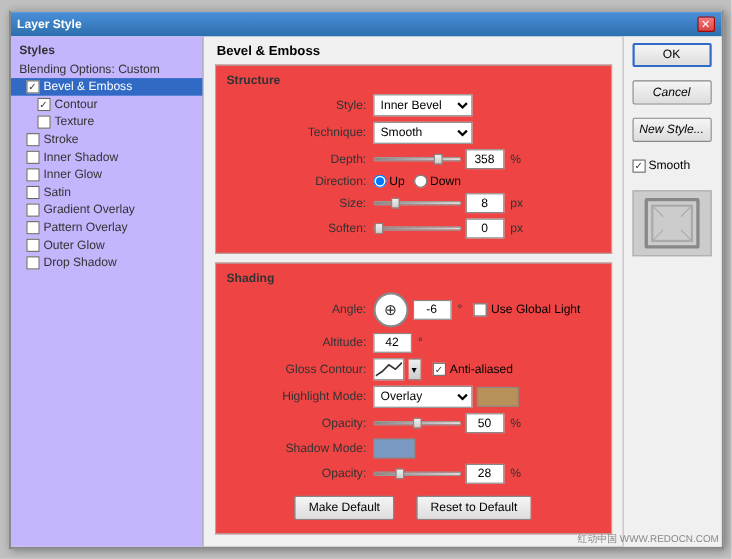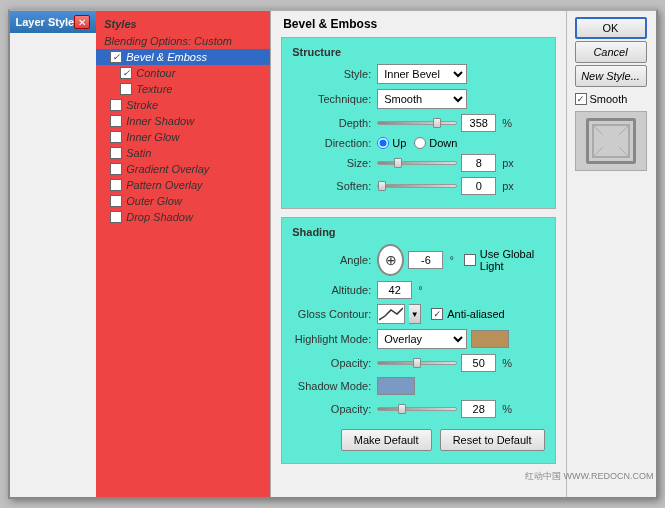--- a/index.html
+++ b/index.html
@@ -14,21 +14,21 @@
       height: 508px;
     }
     .window {
       width: 650px;
       height: 490px;
       background: #f0f0f0;
       border: 2px solid #888;
       border-top: 2px solid #aaa;
       box-shadow: 2px 2px 8px rgba(0,0,0,0.4);
       display: flex;
-      flex-direction: row;
+      flex-direction: column;
     }
     .title-bar {
       background: linear-gradient(to bottom, #4a90d9, #2c6fad);
       color: white;
       padding: 3px 6px;
       display: flex;
       align-items: center;
       justify-content: space-between;
       height: 22px;
     }
@@ -50,25 +50,24 @@
       cursor: pointer;
     }
     .window-body {
       display: flex;
       flex: 1;
       overflow: hidden;
     }
     
     .sidebar {
       width: 175px;
-      background: #ef4444;
+      background: #c4b5fd;
       border-right: 1px solid #aaa;
       padding: 4px 0;
       font-size: 11px;
-      font-style: italic;
     }
     .sidebar-title {
       padding: 3px 8px;
       font-weight: bold;
       font-size: 11px;
       color: #333;
     }
     .sidebar-section {
       padding: 2px 8px;
       font-size: 11px;
@@ -115,33 +114,34 @@
       font-weight: bold;
       font-size: 12px;
       color: #000;
       margin-bottom: 6px;
       padding-left: 2px;
     }
     .section-box {
       border: 1px solid #aaa;
       padding: 8px 10px;
       margin-bottom: 8px;
-      background: #5eead4;
+      background: #ef4444;
     }
     .section-box-title {
       font-size: 11px;
       font-weight: bold;
       color: #333;
       margin-bottom: 6px;
     }
     .form-row {
       display: flex;
       align-items: center;
       margin-bottom: 5px;
       font-size: 11px;
+      margin-left: 48px;
     }
     .form-label {
       width: 85px;
       text-align: right;
       padding-right: 6px;
       color: #333;
       flex-shrink: 0;
     }
     .form-control {
       display: flex;
@@ -252,21 +252,21 @@
       align-items: center;
       gap: 4px;
       font-size: 11px;
     }
     
     .right-panel {
       width: 90px;
       padding: 6px 8px;
       display: flex;
       flex-direction: column;
-      gap: 2px;
+      gap: 12px;
       background: #f0f0f0;
       border-left: 1px solid #bbb;
     }
     .btn-primary {
       width: 72px;
       height: 22px;
       background: linear-gradient(to bottom, #f5f5f5, #ddd);
       border: 2px solid #316ac5;
       font-size: 11px;
       cursor: pointer;
@@ -305,36 +305,36 @@
     .checkbox-preview {
       display: flex;
       align-items: center;
       gap: 3px;
       font-size: 11px;
       margin-top: 4px;
     }
     
     .bottom-buttons {
       display: flex;
-      justify-content: flex-end;
-      gap: 8px;
+      justify-content: center;
+      gap: 20px;
       padding: 6px 0 4px;
     }
     .btn-bottom {
       height: 22px;
       padding: 0 12px;
       background: linear-gradient(to bottom, #f5f5f5, #ddd);
       border: 1px solid #888;
       font-size: 11px;
       cursor: pointer;
       border-radius: 2px;
     }
     .watermark {
       position: absolute;
-      bottom: 16px;
+      bottom: 2px;
       right: 4px;
       font-size: 9px;
       color: #888;
     }
     .depth-slider .slider-thumb { left: 70%; }
     .size-slider .slider-thumb { left: 20%; }
     .soften-slider .slider-thumb { left: 0%; }
     .highlight-slider .slider-thumb { left: 50%; }
     .shadow-slider .slider-thumb { left: 28%; }
     .window-wrapper {

